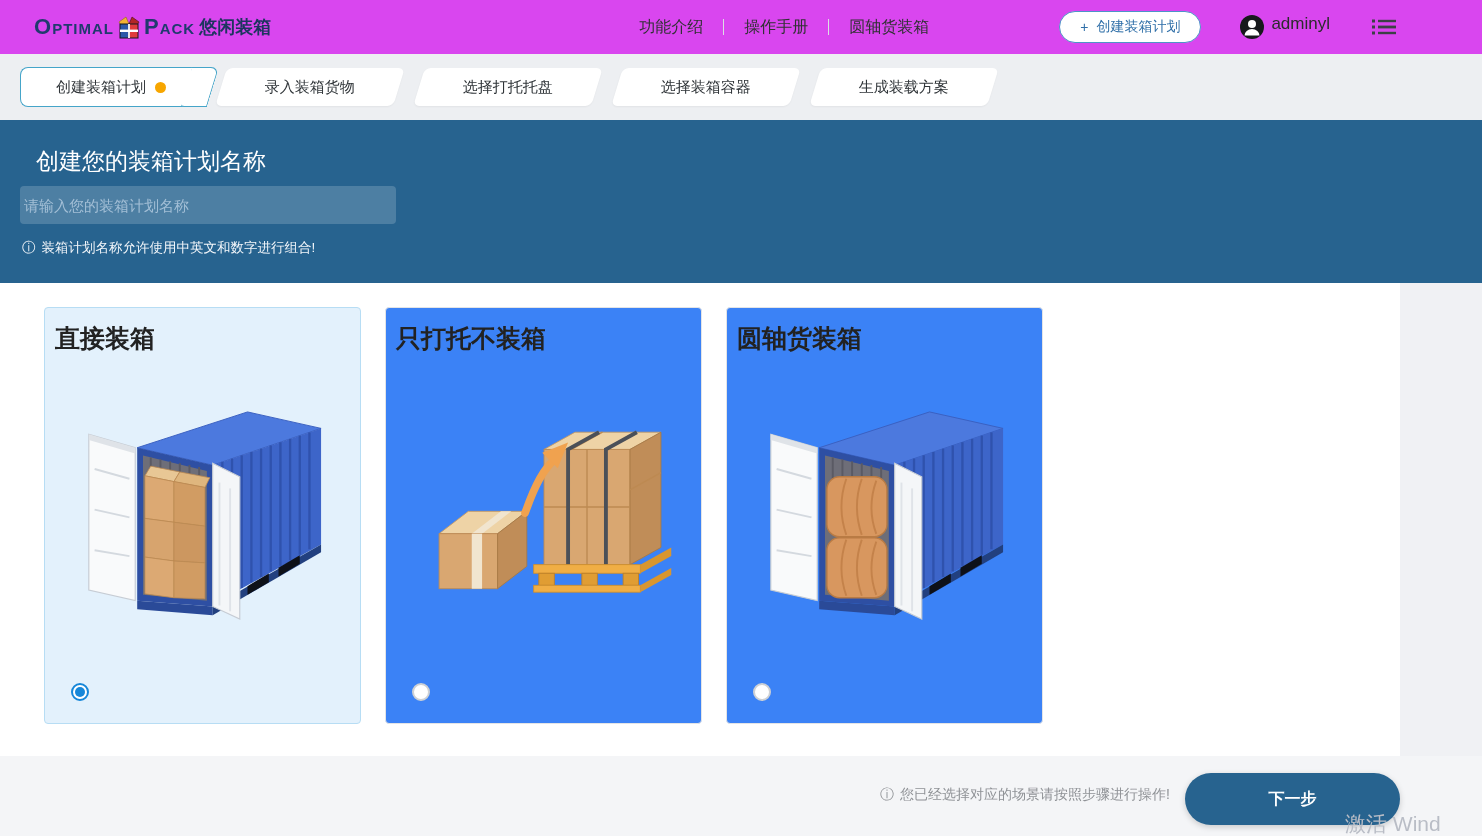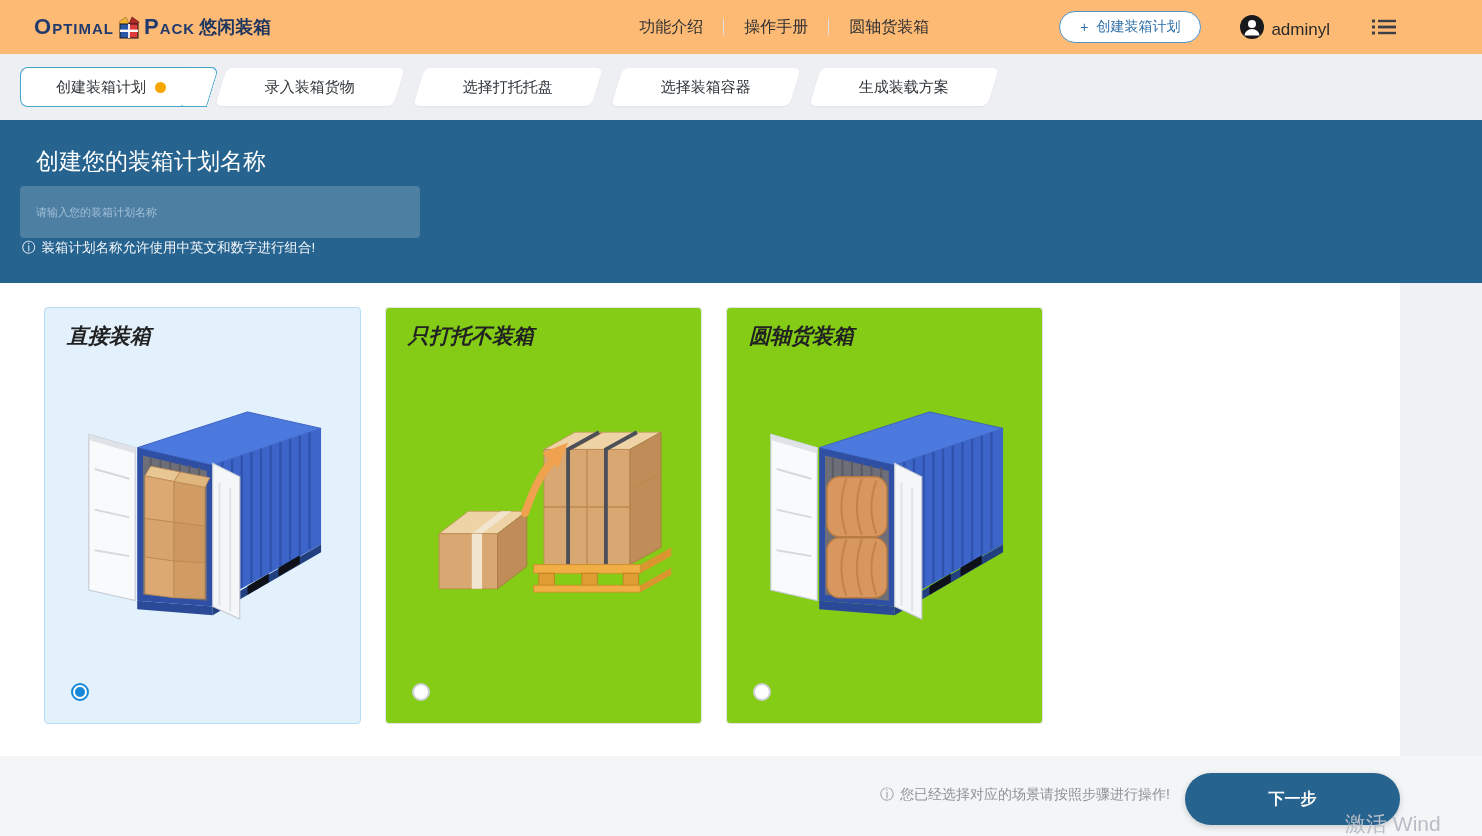--- a/index.html
+++ b/index.html
@@ -1,63 +1,63 @@
 <!DOCTYPE html>
 <html><head>
 <meta charset="utf-8">
 <style>
   html,body{margin:0;padding:0;}
   body{font-family:"Liberation Sans","DejaVu Sans",sans-serif;-webkit-font-smoothing:antialiased;}
   .app{position:relative;width:1482px;height:836px;overflow:hidden;background:#fff;}
 
   
-  .header{height:54px;display:flex;align-items:center;background:#fdba74;}
+  .header{height:54px;display:flex;align-items:center;background:#d946ef;}
   .logo{display:flex;align-items:center;margin-left:34px;white-space:nowrap;}
   .logo .en{color:#203a6e;font-weight:700;letter-spacing:1px;font-size:15px;}
   .logo .en .cap{font-size:22px;}
   .logo svg{margin:0 2px;display:block;}
   .logo .cn{color:#1d355f;font-weight:700;font-size:18px;margin-left:4px;}
   .nav{display:flex;align-items:center;margin-left:auto;justify-content:space-between;}
   .nav-item{font-size:16px;color:#303133;cursor:pointer;}
   .nav-div{width:1px;height:16px;background:#dcdfe3;margin:0 20px;}
   .create-btn{margin-left:130px;height:32px;padding:0 20px;border:1px solid #4f93c8;border-radius:16px;
     background:#fff;color:#2f6fa8;font-size:14px;display:flex;align-items:center;gap:8px;cursor:pointer;
     font-family:inherit;}
-  .user{display:flex;align-items:flex-end;margin-left:38px;gap:6px;}
+  .user{display:flex;align-items:flex-start;margin-left:38px;gap:6px;}
   .user-name{font-size:17px;color:#2b2b2b;}
   .list-icon{margin-left:42px;margin-right:86px;cursor:pointer;display:flex;}
 
   
   .stepbar{height:66px;background:#edeff2;display:flex;align-items:center;padding-left:20px;}
   .tab{height:38px;display:flex;align-items:center;justify-content:center;font-size:15px;color:#2f3438;}
   .tab-active{position:relative;width:180px;background:#fff;border:1px solid #45a5c9;border-right:none;
     border-radius:8px 0 0 8px;z-index:2;cursor:pointer;}
   .tab-active::after{content:"";position:absolute;top:-1px;right:-12px;width:26px;height:38px;background:#fff;
     border:1px solid #45a5c9;border-left:none;border-radius:0 8px 0 4px;transform:skewX(-17deg);z-index:0;}
   .tab-active .lbl,.tab-active .dot{position:relative;z-index:3;}
   .dot{width:11px;height:11px;border-radius:50%;background:#f7a600;margin-left:9px;}
   .tab-plain{width:178px;background:#fff;border-radius:6px;transform:skewX(-17deg);margin-left:20px;
     box-shadow:0 1px 2px rgba(0,0,0,0.05);cursor:pointer;}
   .tab-plain .lbl{transform:skewX(17deg);}
 
   
   .blue-panel{position:relative;height:163px;background:#27638f;}
   .panel-title{position:absolute;left:36px;top:26px;color:#fff;font-size:23px;font-weight:400;}
-  .plan-input{position:absolute;left:20px;top:66px;width:368px;height:52px;background:rgba(255,255,255,0.18);
-    border:none;border-radius:4px;padding:0 16px;font-size:11px;color:#fff;outline:none;font-family:inherit;}
+  .plan-input{position:absolute;left:20px;top:66px;width:368px;height:38px;background:rgba(255,255,255,0.18);
+    border:none;border-radius:4px;padding:0 4px;font-size:15px;color:#fff;outline:none;font-family:inherit;}
   .plan-input::placeholder{color:#a3bfd6;}
   .panel-hint{position:absolute;left:22px;top:119px;color:#f2f6fa;font-size:13.5px;display:flex;align-items:center;gap:6px;}
 
   
   .content{position:relative;height:473px;background:#f0f1f4;}
   .content-white{position:absolute;left:0;top:0;width:1400px;height:100%;background:#fff;}
   .cards{position:absolute;left:44px;top:24px;display:flex;gap:24px;}
-  .card{position:relative;width:315px;height:415px;background:#84cc16;border:1px solid #e3e4e6;border-radius:4px;cursor:pointer;}
+  .card{position:relative;width:315px;height:415px;background:#3b82f6;border:1px solid #e3e4e6;border-radius:4px;cursor:pointer;}
   .card.selected{background:#e3f1fc;border-color:#b7ddf4;}
-  .card-title{position:absolute;left:22px;top:14px;font-size:21px;font-weight:700;color:#222;font-style:italic;}
+  .card-title{position:absolute;left:10px;top:14px;font-size:25px;font-weight:700;color:#222;}
   .illus{position:absolute;top:72px;left:50%;transform:translateX(-50%);}
   .illus svg{display:block;}
   .radio{position:absolute;left:26px;bottom:22px;width:18px;height:18px;border-radius:50%;
     border:2px solid #cdd0d4;background:#fff;box-sizing:border-box;}
   .radio.checked{border-color:#1687d9;}
   .radio.checked::after{content:"";position:absolute;left:2px;top:2px;right:2px;bottom:2px;background:#1687d9;border-radius:50%;}
 
   
   .footer{position:relative;height:80px;background:#f4f5f7;}
   .f-hint{position:absolute;right:312px;top:30px;color:#8f9296;font-size:14px;display:flex;align-items:center;gap:6px;}

